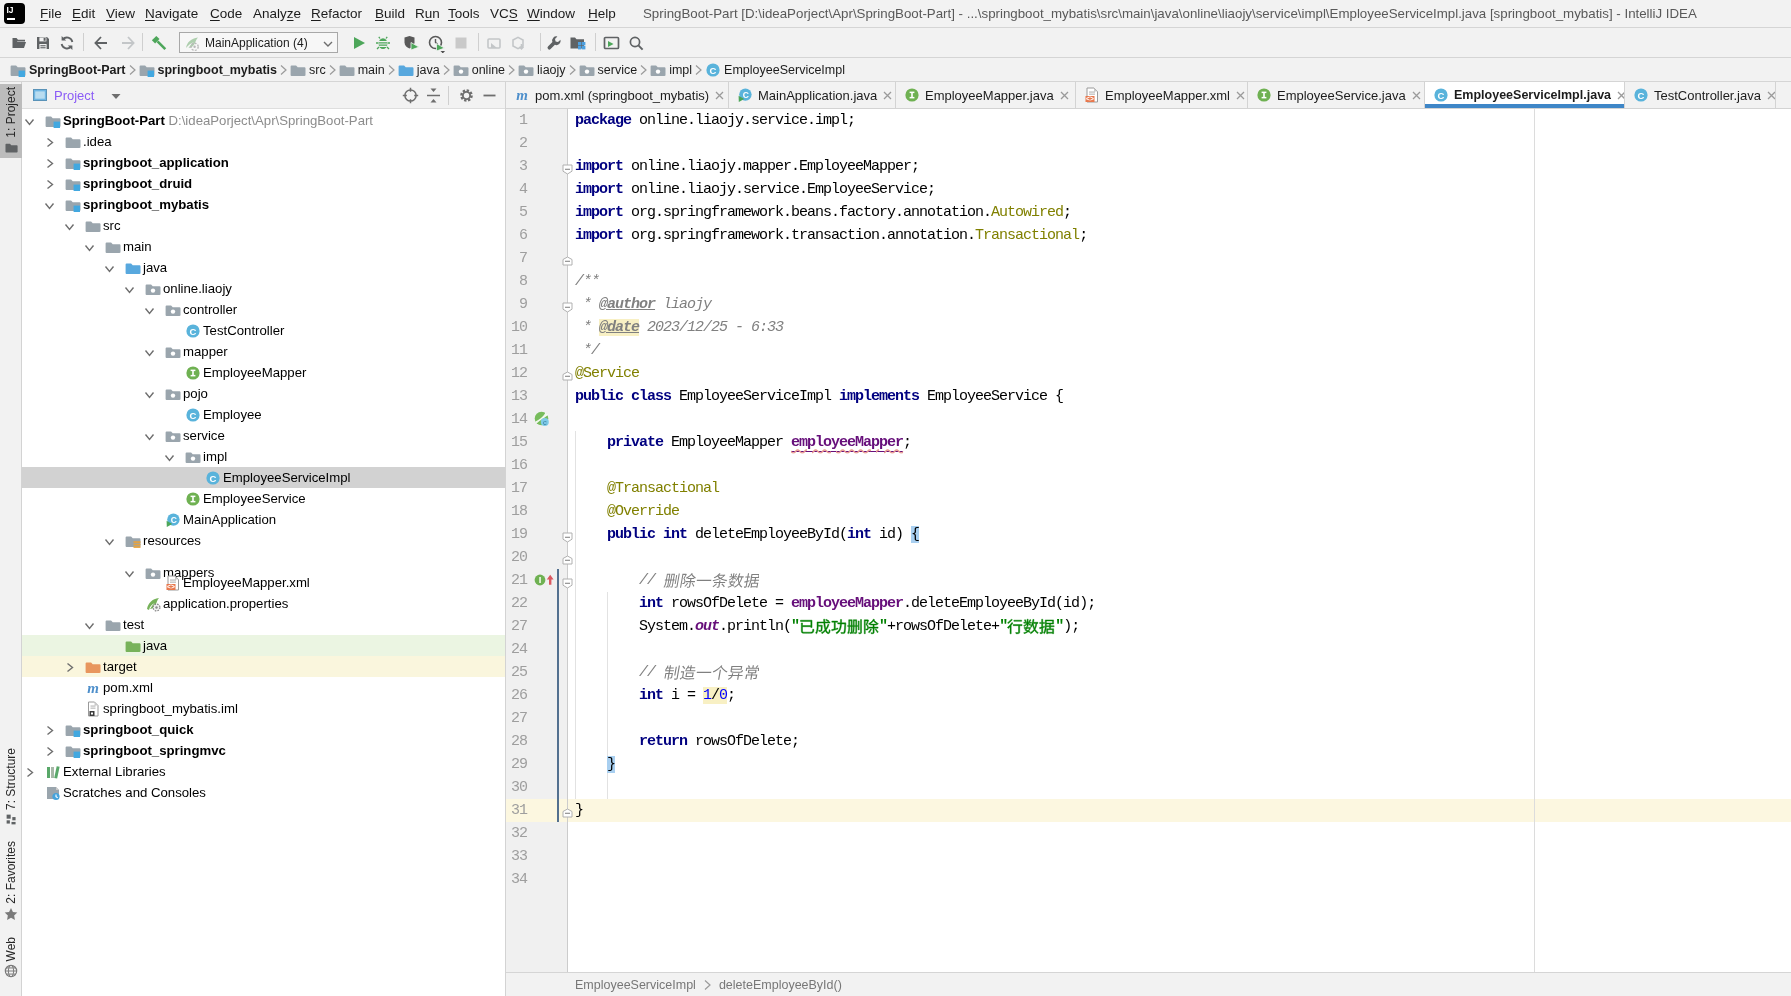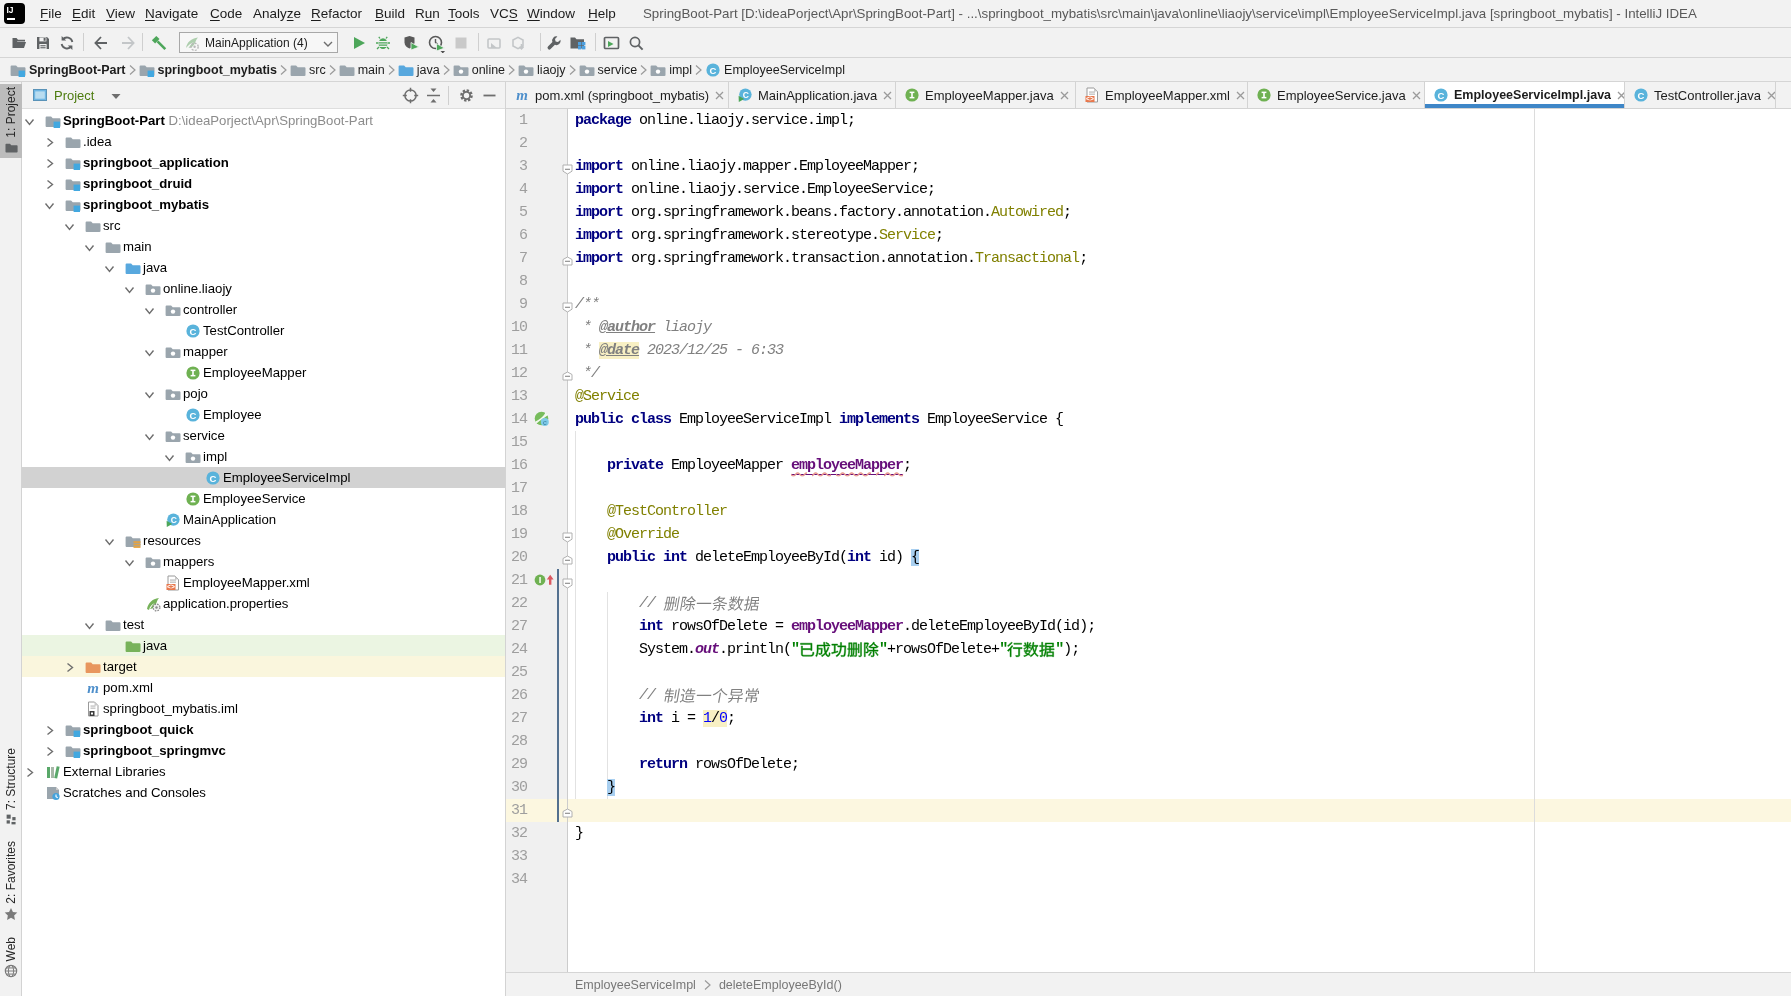--- a/index.html
+++ b/index.html
@@ -326,21 +326,21 @@
         <path d="M1.5 8h13M2.5 4.5h11M2.5 11.5h11" stroke="#7a7a7a" stroke-width="1.1"></path>
       </svg>
     </div>
 </div>
 <div id="projpanel">
 <div id="phead">
       <div class="abs" style="left:10px;top:5px"><svg width="16" height="16" viewBox="0 0 16 16">
           <rect x="1.5" y="2.5" width="13" height="11" fill="#6FB6E3" stroke="#5a93b8"></rect>
           <rect x="3.2" y="4.4" width="9.6" height="7.3" fill="#b8dcf0"></rect>
         </svg></div>
-      <div class="abs" style="left:32px;top:0;height:27px;line-height:27px;font-size:13px;color:#4d7c0f">Project</div>
+      <div class="abs" style="left:32px;top:0;height:27px;line-height:27px;font-size:13px;color:#8b5cf6">Project</div>
       <svg class="abs" style="left:89px;top:11px" width="10" height="7" viewBox="0 0 10 7">
         <path d="M0.5 1l4.5 5 4.5-5z" fill="#6e6e6e"></path>
       </svg>
       <div class="abs" style="left:380px;top:5px"><svg width="17" height="17" viewBox="0 0 17 17">
           <circle cx="8.5" cy="8.5" r="5.6" fill="none" stroke="#6e6e6e" stroke-width="1.5"></circle>
           <g stroke="#6e6e6e" stroke-width="1.5">
             <path d="M8.5 .8v4M8.5 12.2v4M.8 8.5h4M12.2 8.5h4"></path>
           </g>
         </svg></div>
       <div class="abs" style="left:403px;top:5px"><svg width="17" height="17" viewBox="0 0 17 17">
@@ -551,21 +551,21 @@
         <span class="ticon" style="left:103px"><svg width="16" height="16" viewBox="0 0 16 16">
             <path d="M1.5 3.5h4.6l1.6 1.8h6.9c.5 0 .9.4.9.9v6.9c0 .5-.4.9-.9.9H1.5c-.5 0-.9-.4-.9-.9V4.4c0-.5.4-.9.9-.9z" fill="#9AA5AD"></path>
             <g fill="#E8A33D">
               <rect x="8.5" y="8.2" width="7" height="1.7"></rect>
               <rect x="8.5" y="10.7" width="7" height="1.7"></rect>
               <rect x="8.5" y="13.2" width="7" height="1.7"></rect>
             </g>
           </svg></span>
         <span class="tlabel" style="left:121px"><span>resources</span></span>
       </div>
-<div class="trow" style="top:441px;">
+<div class="trow" style="top:452px;">
         <span class="chev" style="left:102px"><svg width="11" height="11" viewBox="0 0 11 11">
             <path d="M1.5 3.5L5.5 8.5L9.5 3.5" stroke="#6e6e6e" stroke-width="1.4" fill="none"></path>
           </svg></span>
         <span class="ticon" style="left:123px"><svg width="16" height="16" viewBox="0 0 16 16">
             <path d="M1.5 3.5h4.6l1.6 1.8h6.9c.5 0 .9.4.9.9v6.9c0 .5-.4.9-.9.9H1.5c-.5 0-.9-.4-.9-.9V4.4c0-.5.4-.9.9-.9z" fill="#9AA5AD"></path>
             <circle cx="8" cy="9.6" r="2.2" fill="#fff"></circle>
           </svg></span>
         <span class="tlabel" style="left:141px"><span>mappers</span></span>
       </div>
 <div class="trow" style="top:462px;">
@@ -856,33 +856,32 @@
       </svg></div>
 <div class="guide" style="left:69px;top:349px;height:368px"></div>
 <div class="guide" style="left:101px;top:510px;height:207px"></div>
 <div id="marginline"></div>
 <div id="code">
       <div class="cl"><span class="k">package</span> online.liaojy.service.impl;</div>
       <div class="cl"></div>
       <div class="cl"><span class="k">import</span> online.liaojy.mapper.EmployeeMapper;</div>
       <div class="cl"><span class="k">import</span> online.liaojy.service.EmployeeService;</div>
       <div class="cl"><span class="k">import</span> org.springframework.beans.factory.annotation.<span class="an">Autowired</span>;</div>
-      <div class="cl"><span class="k">import</span> org.springframework.stereotype.<span class="an">Service</span>;</div>
       <div class="cl"><span class="k">import</span> org.springframework.transaction.annotation.<span class="an">Transactional</span>;</div>
       <div class="cl"></div>
       <div class="cl"><span class="doc">/**</span></div>
       <div class="cl"><span class="doc"> * <span class="tag">@author</span> liaojy</span></div>
       <div class="cl"><span class="doc"> * <span class="tag wb">@date</span> 2023/12/25 - 6:33</span></div>
       <div class="cl"><span class="doc"> */</span></div>
       <div class="cl"><span class="an">@Service</span></div>
       <div class="cl"><span class="k">public class</span> EmployeeServiceImpl <span class="k">implements</span> EmployeeService {</div>
       <div class="cl"></div>
       <div class="cl">    <span class="k">private</span> EmployeeMapper <span class="fld" style="border-bottom:1px solid #660e7a;text-decoration:underline wavy #E89990;text-underline-offset:2px">employeeMapper</span>;</div>
       <div class="cl"></div>
-      <div class="cl">    <span class="an">@TestController</span></div>
+      <div class="cl">    <span class="an">@Transactional</span></div>
       <div class="cl">    <span class="an">@Override</span></div>
       <div class="cl">    <span class="k">public int</span> deleteEmployeeById(<span class="k">int</span> id) <span class="bb">{</span></div>
       <div class="cl"></div>
       <div class="cl">        <span class="cm">// <svg style="display:inline-block;vertical-align:top;width:96px;height:23px" viewBox="0 0 96 23" fill="#808080">
             <path transform="translate(0,17.5) skewX(-10) scale(0.0158,-0.0158)" d="M709 729V164H770V729ZM854 823V5C854 -10 849 -14 836 -14C823 -14 781 -15 733 -13C743 -32 753 -62 755 -80C819 -80 860 -78 885 -67C910 -56 920 -36 920 5V823ZM44 450V381H108V331C108 207 103 59 39 -43C55 -50 82 -69 94 -81C162 27 171 199 171 332V381H264V12C264 1 260 -3 250 -3C239 -3 207 -4 171 -3C180 -20 188 -51 190 -69C243 -69 277 -67 298 -55C320 -44 327 -23 327 11V381H397V374C397 242 393 71 337 -46C352 -53 380 -69 392 -79C452 44 460 235 460 375V381H553V12C553 0 549 -3 539 -4C528 -4 496 -4 460 -3C469 -21 477 -51 479 -69C533 -69 566 -67 587 -56C609 -44 616 -24 616 11V381H668V450H616V808H397V450H327V808H108V450ZM171 741H264V450H171ZM460 741H553V450H460Z"></path>
             <path transform="translate(16,17.5) skewX(-10) scale(0.0158,-0.0158)" d="M474 221C440 149 389 74 336 22C353 12 382 -8 394 -19C445 36 502 122 541 202ZM764 200C817 136 879 47 907 -10L967 25C938 81 877 166 820 229ZM78 800V-77H145V732H274C250 665 219 576 189 505C266 426 285 358 285 303C285 271 279 244 262 233C254 226 243 224 229 223C213 222 191 222 167 225C178 205 184 177 185 158C209 157 236 157 257 159C278 162 297 168 311 179C340 199 352 241 352 296C351 358 333 430 256 513C292 592 331 691 362 774L314 803L303 800ZM371 345V276H634V7C634 -6 630 -11 614 -11C600 -12 551 -12 495 -10C507 -30 517 -59 521 -79C593 -79 639 -78 668 -66C697 -55 706 -34 706 7V276H954V345H706V467H860V533H465V467H634V345ZM661 847C595 727 470 611 344 546C362 532 383 509 394 492C493 549 590 634 664 730C749 624 835 557 924 501C935 522 957 546 975 561C882 611 789 678 702 784L725 822Z"></path>
             <path transform="translate(32,17.5) skewX(-10) scale(0.0158,-0.0158)" d="M44 431V349H960V431Z"></path>
             <path transform="translate(48,17.5) skewX(-10) scale(0.0158,-0.0158)" d="M300 182C252 121 162 48 96 10C112 -2 134 -27 146 -43C214 1 307 84 360 155ZM629 145C699 88 780 6 818 -47L875 -4C836 50 752 129 683 184ZM667 683C624 631 568 586 502 548C439 585 385 628 344 679L348 683ZM378 842C326 751 223 647 74 575C91 564 115 538 128 520C191 554 246 592 294 633C333 587 379 546 431 511C311 454 171 418 35 399C49 382 64 351 70 332C219 356 372 399 502 468C621 404 764 361 919 339C929 359 948 390 964 406C820 424 686 458 574 510C661 566 734 636 782 721L732 752L718 748H405C426 774 444 800 460 826ZM461 393V287H147V220H461V3C461 -8 457 -11 446 -11C435 -12 395 -12 357 -10C367 -29 377 -57 380 -76C438 -76 477 -76 503 -65C530 -54 537 -35 537 3V220H852V287H537V393Z"></path>
             <path transform="translate(64,17.5) skewX(-10) scale(0.0158,-0.0158)" d="M443 821C425 782 393 723 368 688L417 664C443 697 477 747 506 793ZM88 793C114 751 141 696 150 661L207 686C198 722 171 776 143 815ZM410 260C387 208 355 164 317 126C279 145 240 164 203 180C217 204 233 231 247 260ZM110 153C159 134 214 109 264 83C200 37 123 5 41 -14C54 -28 70 -54 77 -72C169 -47 254 -8 326 50C359 30 389 11 412 -6L460 43C437 59 408 77 375 95C428 152 470 222 495 309L454 326L442 323H278L300 375L233 387C226 367 216 345 206 323H70V260H175C154 220 131 183 110 153ZM257 841V654H50V592H234C186 527 109 465 39 435C54 421 71 395 80 378C141 411 207 467 257 526V404H327V540C375 505 436 458 461 435L503 489C479 506 391 562 342 592H531V654H327V841ZM629 832C604 656 559 488 481 383C497 373 526 349 538 337C564 374 586 418 606 467C628 369 657 278 694 199C638 104 560 31 451 -22C465 -37 486 -67 493 -83C595 -28 672 41 731 129C781 44 843 -24 921 -71C933 -52 955 -26 972 -12C888 33 822 106 771 198C824 301 858 426 880 576H948V646H663C677 702 689 761 698 821ZM809 576C793 461 769 361 733 276C695 366 667 468 648 576Z"></path>
             <path transform="translate(80,17.5) skewX(-10) scale(0.0158,-0.0158)" d="M484 238V-81H550V-40H858V-77H927V238H734V362H958V427H734V537H923V796H395V494C395 335 386 117 282 -37C299 -45 330 -67 344 -79C427 43 455 213 464 362H663V238ZM468 731H851V603H468ZM468 537H663V427H467L468 494ZM550 22V174H858V22ZM167 839V638H42V568H167V349C115 333 67 319 29 309L49 235L167 273V14C167 0 162 -4 150 -4C138 -5 99 -5 56 -4C65 -24 75 -55 77 -73C140 -74 179 -71 203 -59C228 -48 237 -27 237 14V296L352 334L341 403L237 370V568H350V638H237V839Z"></path>

